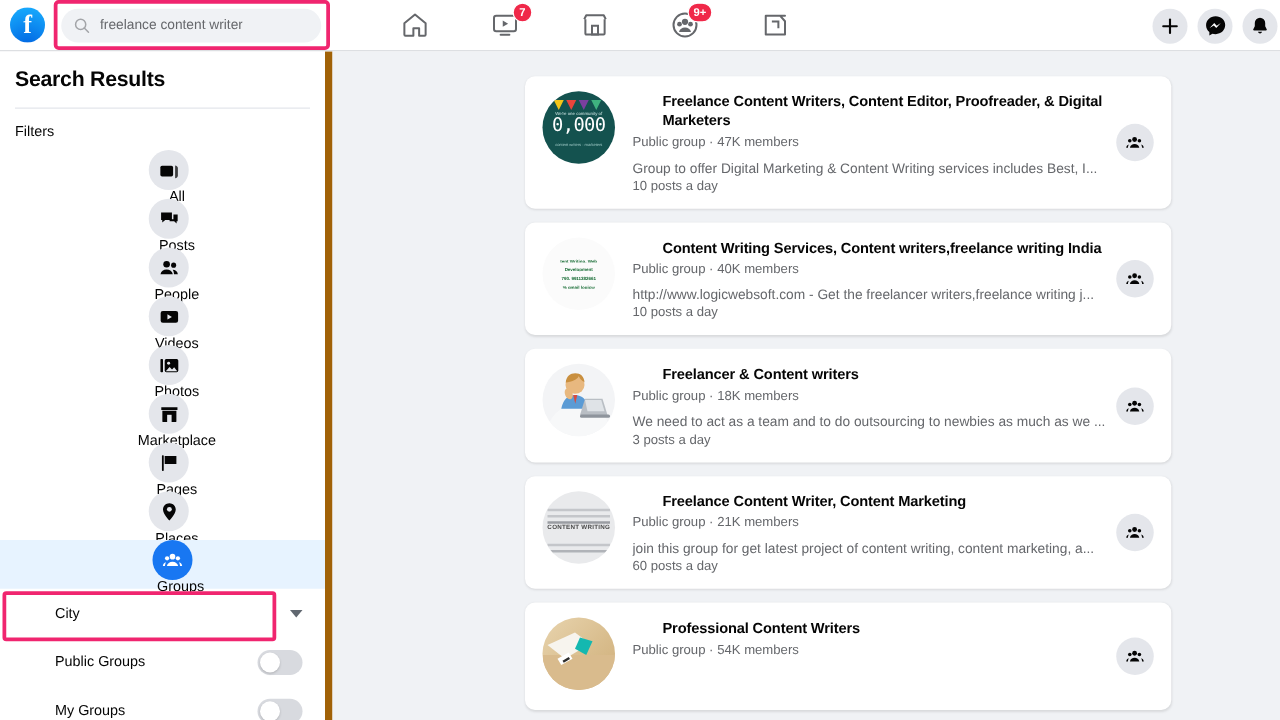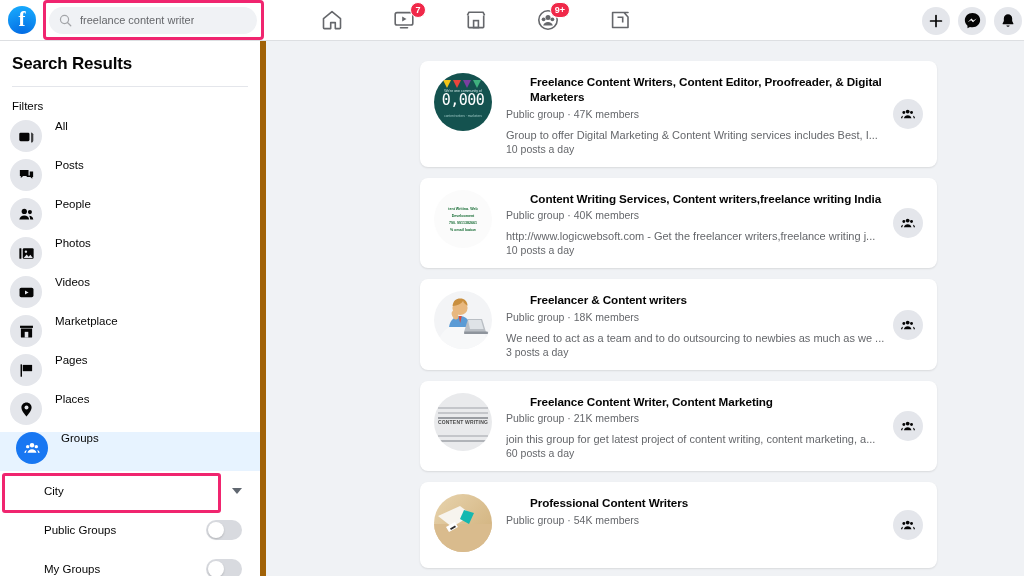--- a/index.html
+++ b/index.html
@@ -145,25 +145,26 @@
     margin: 0 12px;
   }
   #filters-label {
     font-size: 11.5px;
     color: #050505;
     padding: 13px 12px 8px 12px;
   }
 
   .filter-row {
     display: flex;
-    align-items: flex-start;
+    align-items: center;
     height: 39px;
     padding-left: 10px;
     cursor: pointer;
     position: relative;
+    flex-direction: column;
   }
   .filter-row .ficon {
     width: 32px; height: 32px;
     border-radius: 50%;
     background: #e4e6eb;
     display: flex; align-items: center; justify-content: center;
     flex: none;
   }
   .filter-row .flabel {
     font-size: 11.5px;
@@ -476,37 +477,37 @@
         <path d="M1.6 15.8c.5-3 2.8-4.6 5.8-4.6s5.3 1.6 5.8 4.6z"></path>
         <path d="M13.2 11.6c2.6.1 4.4 1.5 4.8 4.2h-3.6c-.1-1.6-.5-3-1.2-4.2z"></path>
       </svg>
     </span>
     <span class="flabel">People</span>
   </div>
 
   <div class="filter-row">
     <span class="ficon">
       <svg width="17" height="17" viewBox="0 0 20 20" fill="#050505">
+        <rect x="1.8" y="4.4" width="16.4" height="11.2" rx="2"></rect>
+        <path d="M8.2 7.6v4.8l4.2-2.4z" fill="#e4e6eb"></path>
+      </svg>
+    </span>
+    <span class="flabel">Videos</span>
+  </div>
+
+  <div class="filter-row">
+    <span class="ficon">
+      <svg width="17" height="17" viewBox="0 0 20 20" fill="#050505">
         <rect x="1.6" y="3.8" width="2.4" height="12.4" rx=".7"></rect>
         <rect x="5.6" y="3.8" width="12.8" height="12.4" rx="1.5"></rect>
         <circle cx="9.3" cy="7.8" r="1.4" fill="#e4e6eb"></circle>
         <path d="M6.6 15.2l3.6-4 2.3 2.5 2-2.2 2.9 3.7z" fill="#e4e6eb"></path>
       </svg>
     </span>
     <span class="flabel">Photos</span>
-  </div>
-
-  <div class="filter-row">
-    <span class="ficon">
-      <svg width="17" height="17" viewBox="0 0 20 20" fill="#050505">
-        <rect x="1.8" y="4.4" width="16.4" height="11.2" rx="2"></rect>
-        <path d="M8.2 7.6v4.8l4.2-2.4z" fill="#e4e6eb"></path>
-      </svg>
-    </span>
-    <span class="flabel">Videos</span>
   </div>
 
   <div class="filter-row">
     <span class="ficon">
       <svg width="17" height="17" viewBox="0 0 20 20" fill="#050505">
         <path d="M2.4 3.2h15.2v2.6H2.4z"></path>
         <path d="M3.4 6.6h13.2v9.8a.8.8 0 0 1-.8.8H4.2a.8.8 0 0 1-.8-.8z"></path>
         <rect x="7.9" y="10.4" width="4.2" height="6.8" fill="#e4e6eb"></rect>
       </svg>
     </span>

